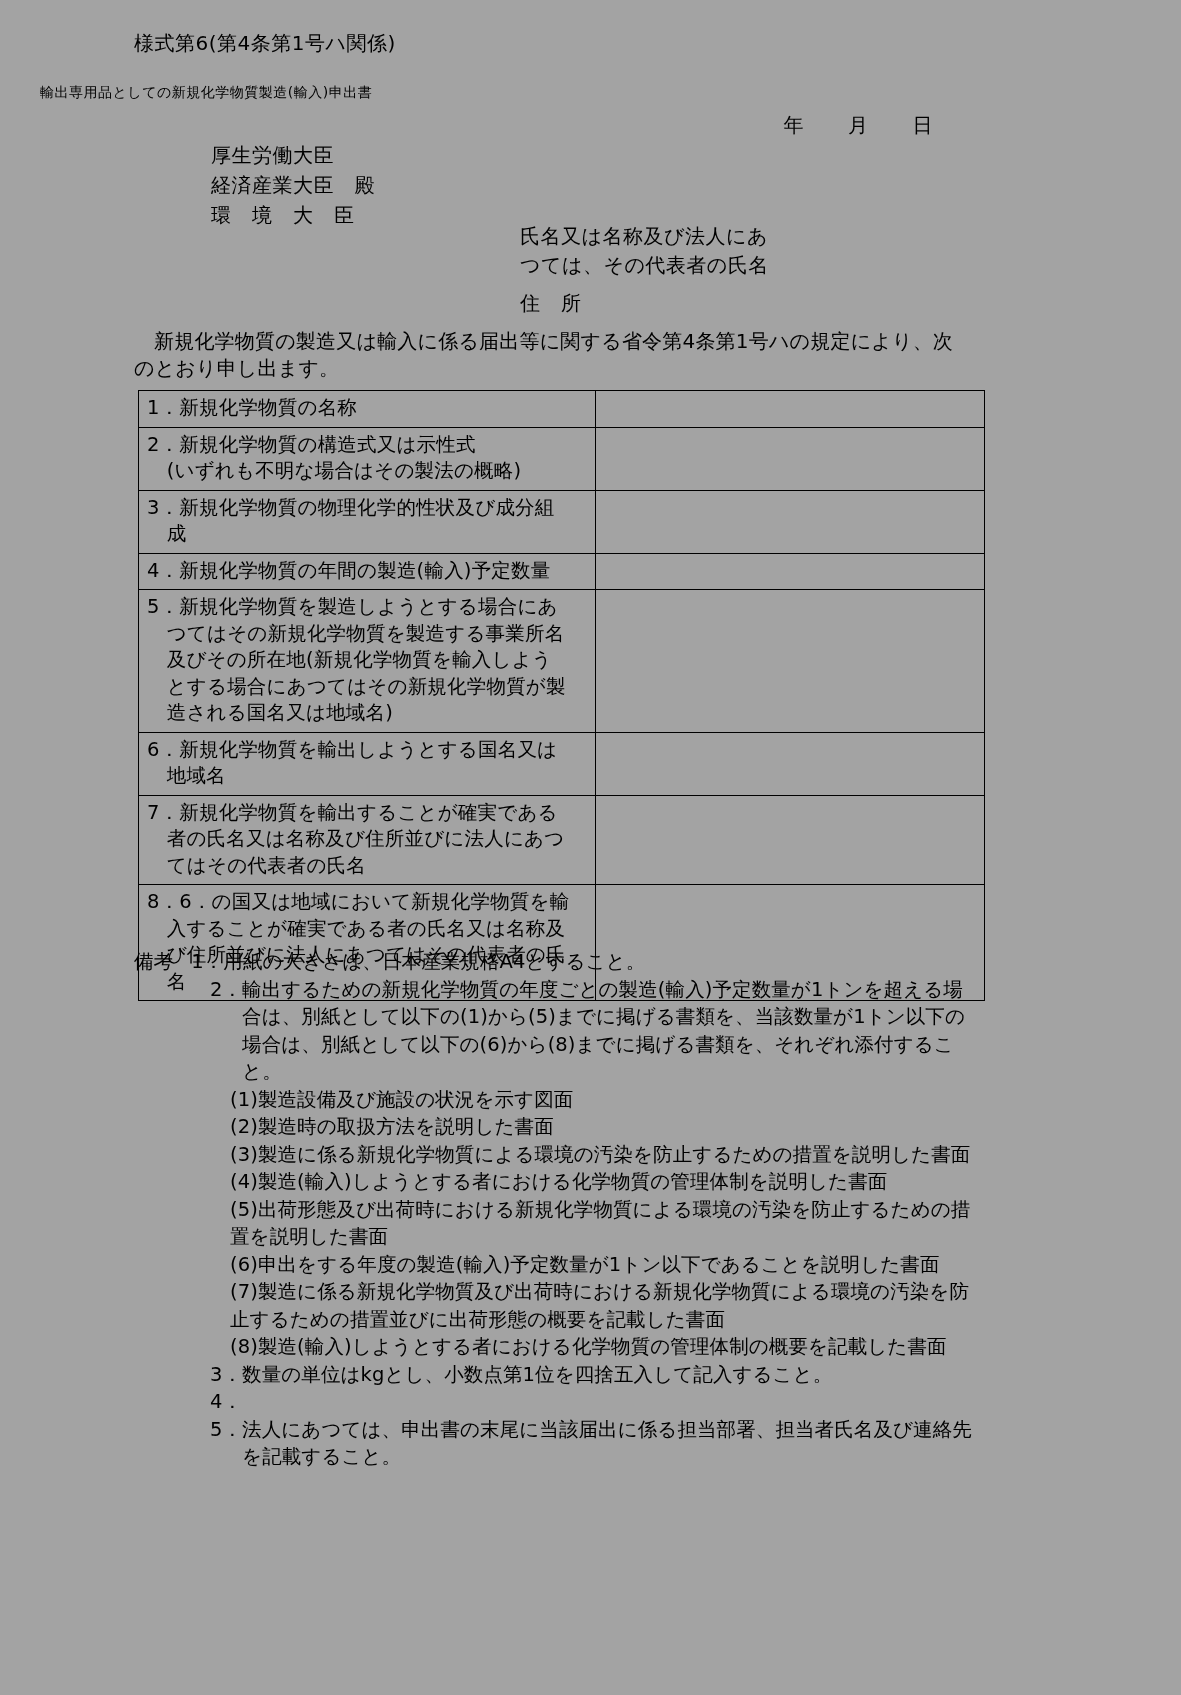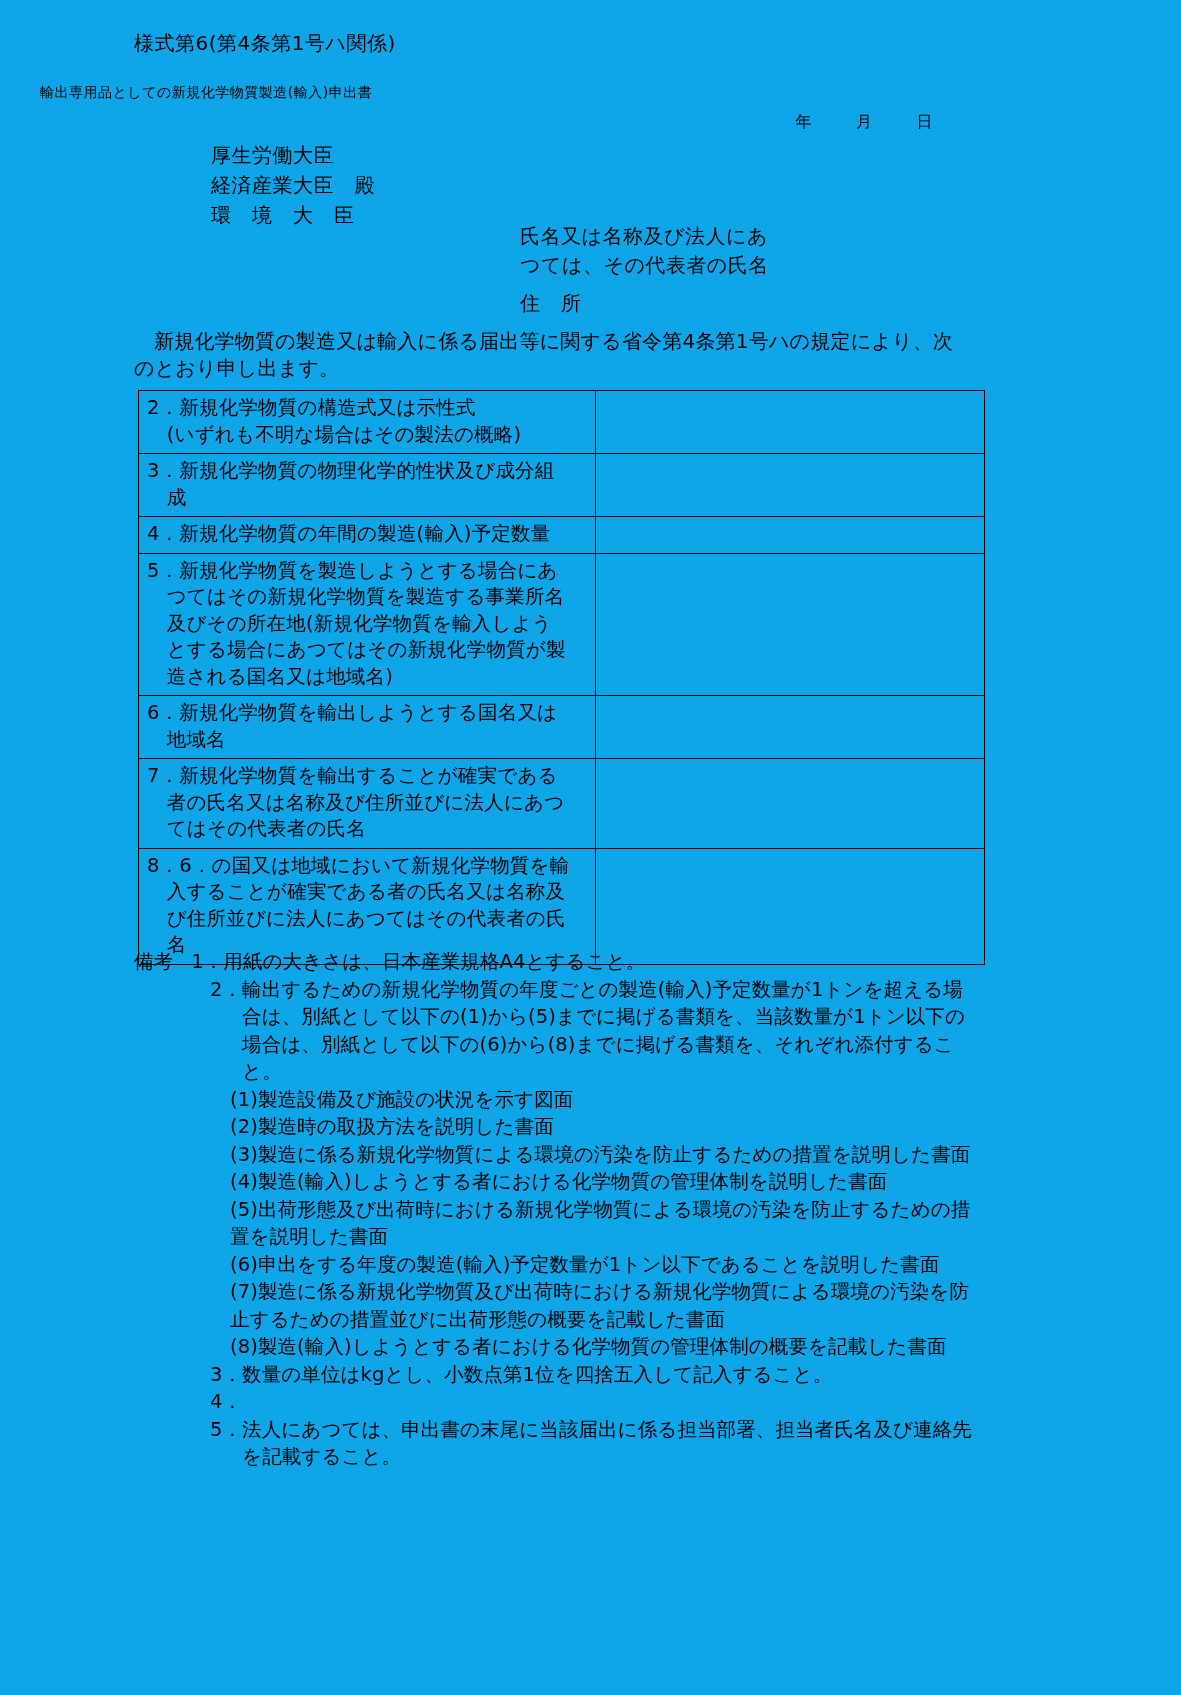--- a/index.html
+++ b/index.html
@@ -8,21 +8,21 @@
     background: #ffffff;
   }
   body {
     font-family: "Liberation Serif", "DejaVu Serif", serif;
     color: #000000;
   }
   .page {
     position: relative;
     width: 1181px;
     height: 1695px;
-    background: #0ea5e9;
+    background: #a3a3a3;
     overflow: hidden;
     box-sizing: border-box;
     padding-left: 32px;
   }
   .jp {
     font-family: "DejaVu Sans", "Liberation Sans", sans-serif;
   }
 
   
   .form-no {
@@ -42,21 +42,21 @@
     font-size: 14px;
     letter-spacing: 0.5px;
     padding-left: 40px;
     box-sizing: border-box;
   }
   .date-line {
     position: absolute;
     left: 0;
     top: 112px;
     width: 1181px;
-    font-size: 16px;
+    font-size: 20px;
     padding-right: 248px;
     text-align: right;
     box-sizing: border-box;
     letter-spacing: 0.5px;
   }
   .date-line span { display: inline-block; }
   .date-gap-1 { width: 44px; }
   .date-gap-2 { width: 44px; }
 
   .addressee {
@@ -173,20 +173,26 @@
     <div>氏名又は名称及び法人にあ</div>
     <div>つては、その代表者の氏名</div>
   </div>
 
   <div class="addr-label jp">住　所</div>
 
   <div class="intro jp">新規化学物質の製造又は輸入に係る届出等に関する省令第4条第1号ハの規定により、次のとおり申し出ます。</div>
 
   <table class="form-table jp">
     <tbody>
+      <tr>
+        <td class="label-cell">
+            <span class="lbl">1．新規化学物質の名称</span>
+          </td>
+        <td class="value-cell"></td>
+      </tr>
       <tr>
         <td class="label-cell">
             <span class="lbl">2．新規化学物質の構造式又は示性式
 　(いずれも不明な場合はその製法の概略)</span>
           </td>
         <td class="value-cell"></td>
       </tr>
       <tr>
         <td class="label-cell">
             <span class="lbl">3．新規化学物質の物理化学的性状及び成分組

